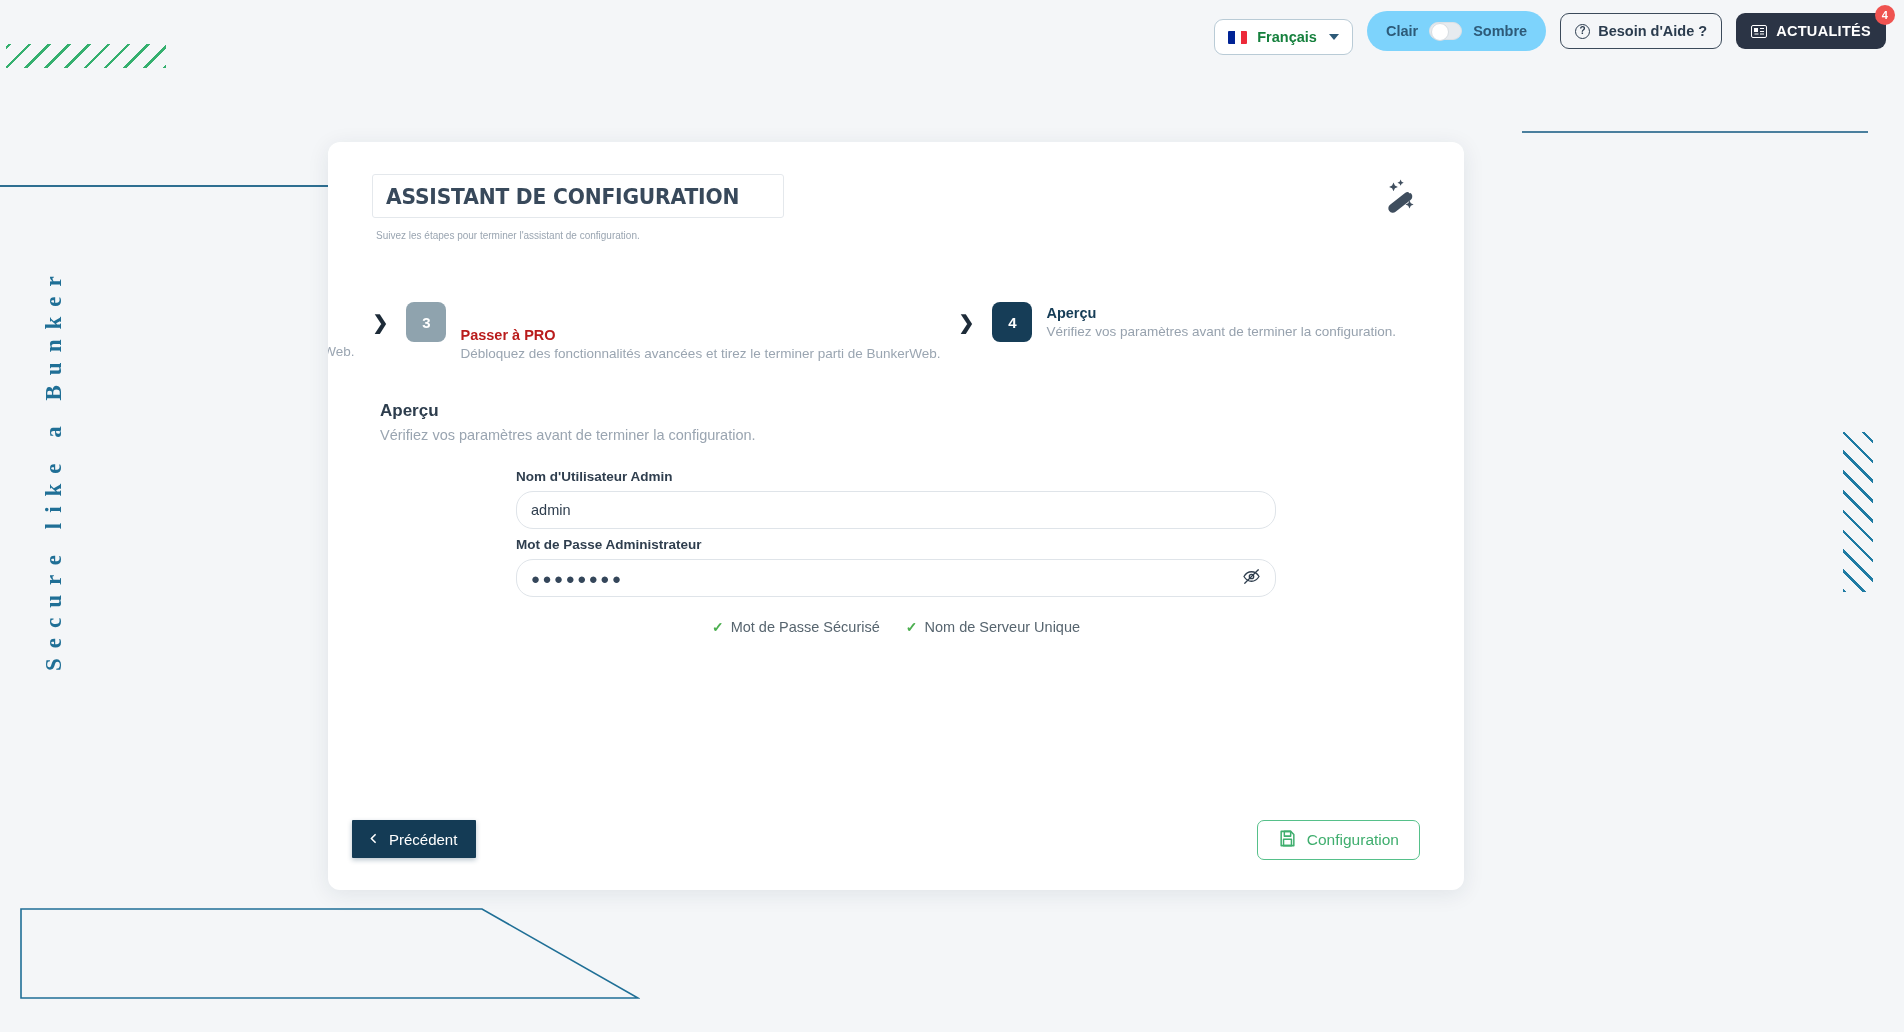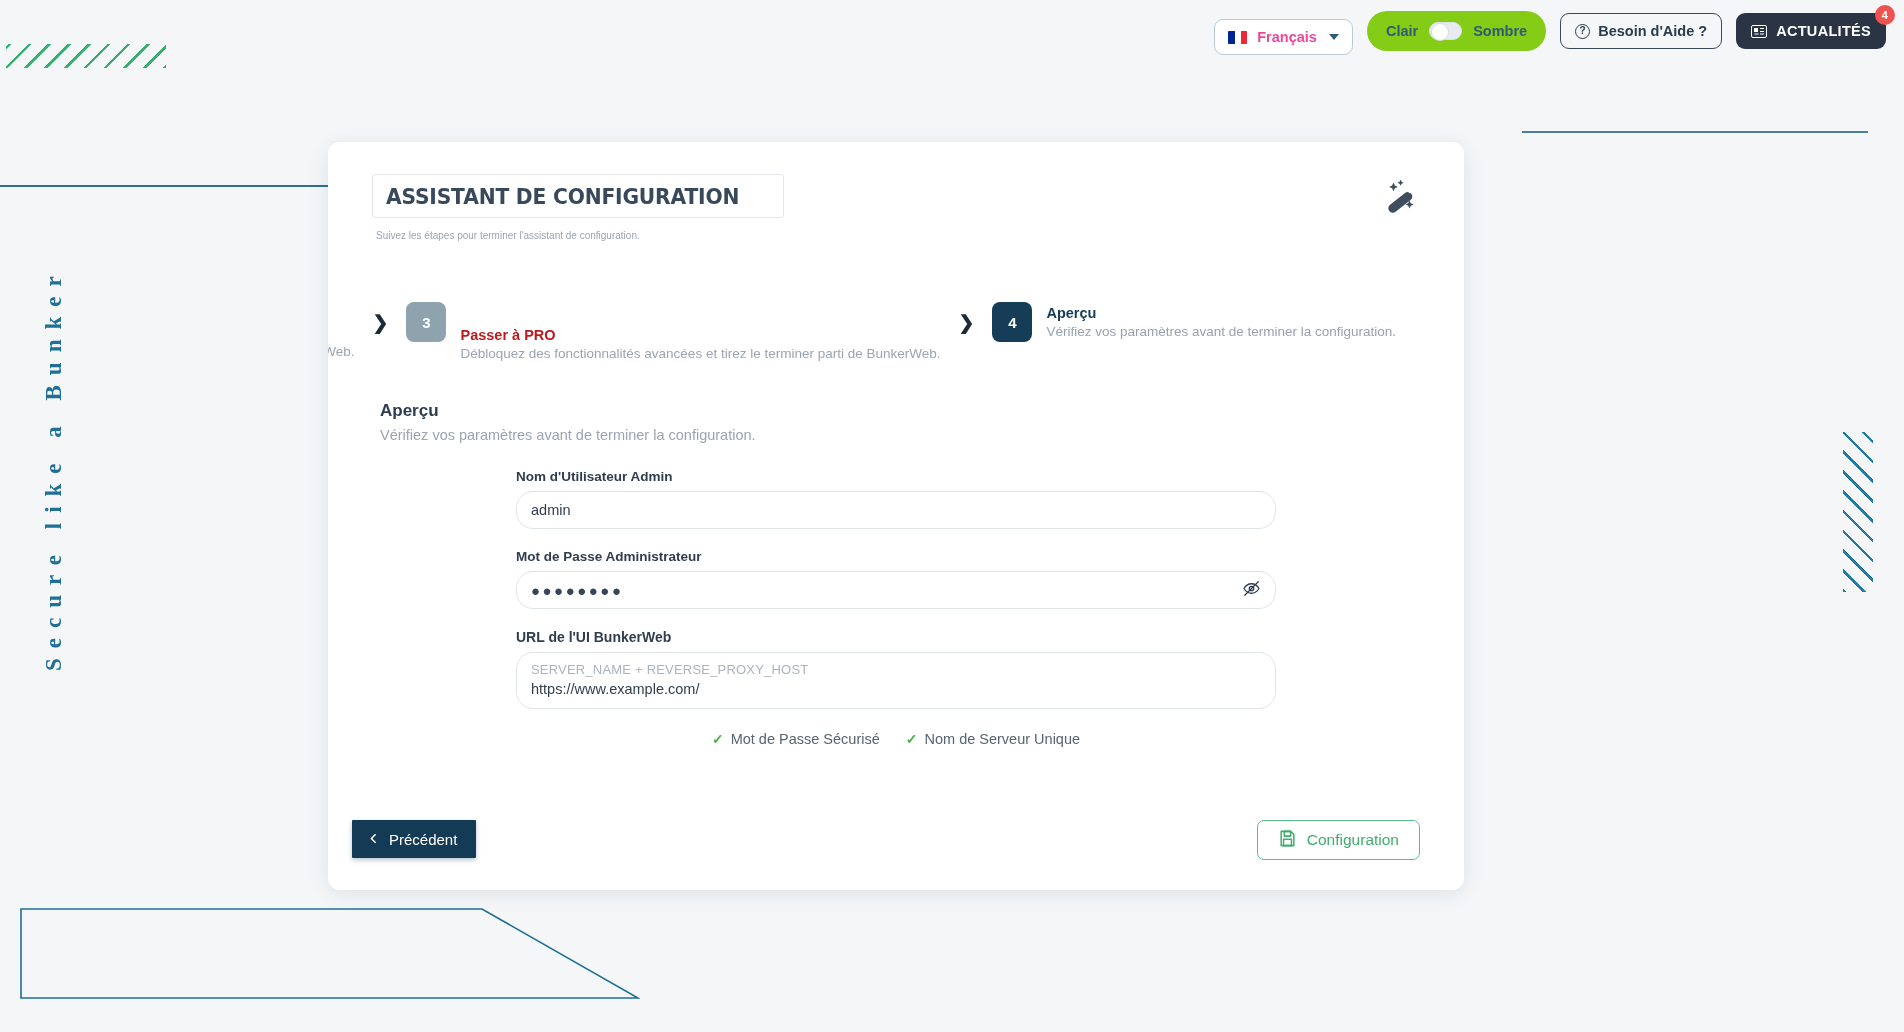--- a/index.html
+++ b/index.html
@@ -57,41 +57,41 @@
     display: flex; align-items: center; justify-content: flex-end;
     padding-right: 18px; gap: 14px;
   }
 
   .lang-select {
     display: flex; align-items: center; gap: 10px;
     border: 1px solid #b9cbd6;
     background: #ffffff;
     border-radius: 9px;
     height: 36px; padding: 0 13px;
-    color: #ec4899; font-size: 14.5px; font-weight: 600;
+    color: #15803d; font-size: 14.5px; font-weight: 600;
     cursor: pointer;
     margin-top: 12px;
   }
   .flag-fr {
     width: 19px; height: 13px; border-radius: 1px; overflow: hidden;
     display: flex; flex: 0 0 auto;
   }
   .flag-fr i { display: block; height: 100%; flex: 1 1 33.33%; }
   .flag-fr .b { background: #002395; }
   .flag-fr .w { background: #ffffff; }
   .flag-fr .r { background: #ed2939; }
   .chev-dn {
     width: 0; height: 0; margin-left: 2px;
     border-left: 5px solid transparent; border-right: 5px solid transparent;
     border-top: 6px solid #2d5a78;
   }
 
   .theme-toggle {
     display: flex; align-items: center; gap: 11px;
-    background: #84cc16; border-radius: 20px;
+    background: #7dd3fc; border-radius: 20px;
     height: 40px; padding: 0 19px;
     font-size: 14.5px; font-weight: 700; color: #2d5a78;
     cursor: pointer;
   }
   .switch {
     width: 33px; height: 18px; border-radius: 10px;
     background: #e7ebef; border: 1px solid #dbe1e6;
     position: relative;
   }
   .switch::after {
@@ -207,21 +207,21 @@
     flex: 0 0 auto; font-size: 13.5px; color: #9aa5b1;
     margin-left: -46px; align-self: flex-end; padding-bottom: 2px;
   }
 
   
   .review { padding: 0 44px; margin-top: 40px; }
   .review h2 { font-size: 17px; color: #2d3d4d; font-weight: 700; margin-left: 8px; }
   .review .r-desc { font-size: 14.5px; color: #9aa5b1; margin-top: 6px; margin-left: 8px; }
 
   .fields { width: 760px; margin: 26px auto 0 auto; }
-  .fld { margin-bottom: 20px; }
+  .fld { margin-bottom: 8px; }
   .fld-label {
     font-size: 13.5px; color: #2f3e4e; font-weight: 600; margin-bottom: 7px;
   }
   .fld-label.strong { font-weight: 700; font-size: 14px; }
   .fld-box {
     border: 1px solid #dfe4e9; border-radius: 17px;
     background: #ffffff; min-height: 38px;
     display: flex; align-items: center;
     padding: 0 14px;
     font-size: 14.5px; color: #2f3e4e;
@@ -373,27 +373,20 @@
           <span class="eye-off">
             <svg width="19" height="19" viewBox="0 0 24 24" fill="none" stroke="#2f3e4e" stroke-width="1.6" stroke-linecap="round">
               <path d="M2.5 12s3.6-6 9.5-6 9.5 6 9.5 6-3.6 6-9.5 6-9.5-6-9.5-6z"></path>
               <circle cx="12" cy="12" r="2.8"></circle>
               <line x1="3.5" y1="20.5" x2="20.5" y2="3.5"></line>
             </svg>
           </span>
         </div>
       </div>
 
-      <div class="fld">
-        <div class="fld-label strong">URL de l'UI BunkerWeb</div>
-        <div class="fld-box tall">
-          <div class="ph">SERVER_NAME + REVERSE_PROXY_HOST</div>
-          <div class="val">https://www.example.com/</div>
-        </div>
-      </div>
 
       <div class="checks">
         <div class="chk">
           <span class="tick">✓</span>
           <span>Mot de Passe Sécurisé</span>
         </div>
         <div class="chk">
           <span class="tick">✓</span>
           <span>Nom de Serveur Unique</span>
         </div>

